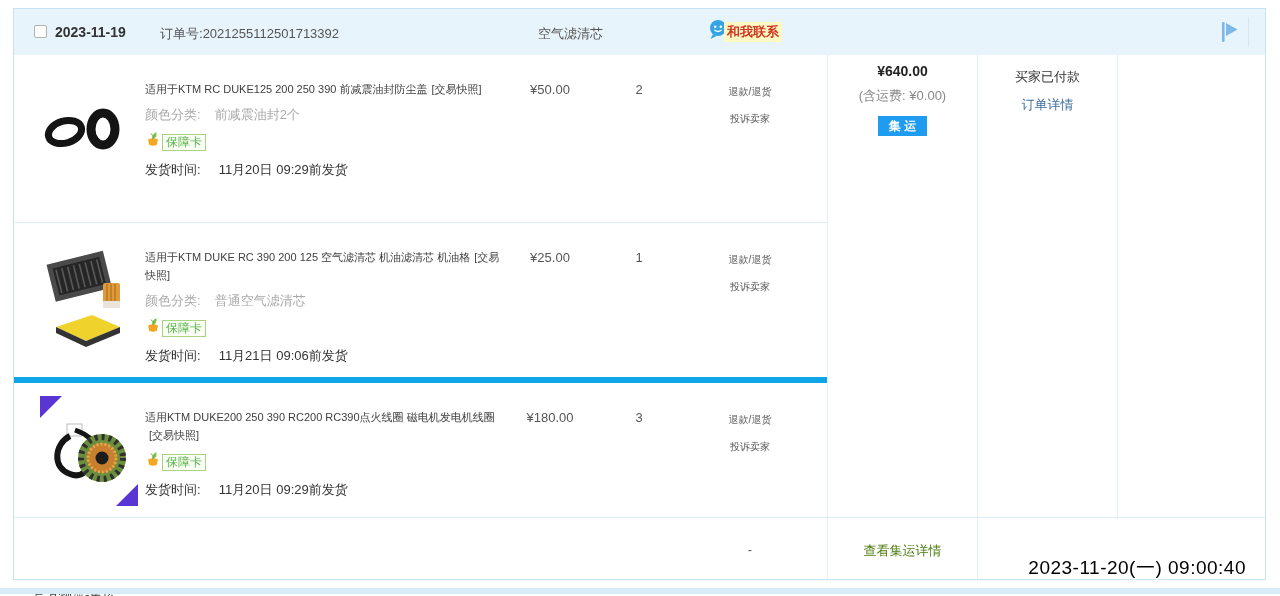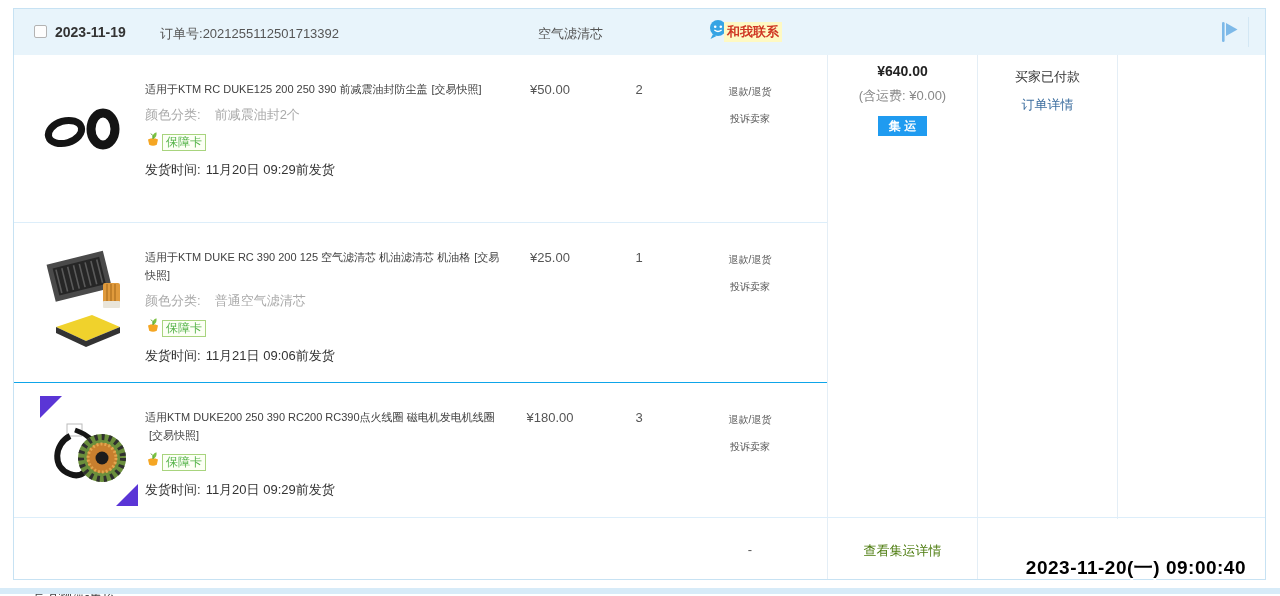--- a/index.html
+++ b/index.html
@@ -21,34 +21,34 @@
   .contact-label { background:#fef9c3; color:#cf3724; font-weight:bold; font-size:13px;
                    line-height:18px; padding:1px 3px; margin-left:-4px; }
   .hdr-flag { position:absolute; right:26px; top:10px; width:20px; height:26px; cursor:pointer; }
   .hdr-divider { position:absolute; right:16px; top:8px; width:1px; height:30px; background:#d3e7f4; }
 
   
   .order-body { position:absolute; top:46px; left:0; width:1251px; height:464px; display:flex; }
   .col-products { position:relative; width:814px; border-right:1px solid #e4eef6; }
   .product-row { position:relative; }
   .product-row.r1 { height:168px; border-bottom:1px solid #ddeefa; }
-  .product-row.r2 { height:160px; border-bottom:1px solid #0ea5e9; }
+  .product-row.r2 { height:160px; border-bottom:6px solid #0ea5e9; }
   .product-row.r3 { height:136px; }
   .prod-img { position:absolute; left:26px; top:24px; cursor:pointer; background:#fff; }
   .r3 .prod-img { top:13px; }
   .prod-info { position:absolute; left:131px; top:25px; width:358px; }
   .prod-title { font-size:11px; color:#404040; line-height:18px; cursor:pointer; }
   .prod-title .snap { margin-left:4px; }
   .prod-variant { margin-top:8px; font-size:13px; color:#aaa; }
   .prod-variant .lbl { margin-right:14px;text-align:right; }
   .prod-badge { margin-top:9px; display:flex; align-items:flex-end; height:18px; }
   .badge-box { border:1px solid #a8d47e; color:#56b44a; background:#fcfff5;
                font-size:12px; line-height:15px; padding:0 3px; margin-left:1px; }
   .prod-ship { margin-top:10px; font-size:13px; color:#333; }
-  .prod-ship .lbl { margin-right:5px; }
+  .prod-ship .lbl { margin-right:18px; }
   .cell-price { position:absolute; left:480px; top:27px; width:112px; text-align:center;
                 font-size:13px; color:#555; }
   .cell-qty { position:absolute; left:600px; top:27px; width:50px; text-align:center;
               font-size:13px; color:#555; }
   .cell-actions { position:absolute; left:676px; top:23px; width:120px; text-align:center;
                   font-size:10px; line-height:27px; }
   .action-link { display:block; color:#555; cursor:pointer; }
 
   .col-amount { width:150px; border-right:1px solid #e4eef6; text-align:center; padding-top:8px; }
   .amount-total { font-size:14px; font-weight:bold; color:#222; }
@@ -67,21 +67,21 @@
   .order-footer .vd1 { position:absolute; left:813px; top:0; bottom:0; width:1px; background:#e4eef6; }
   .order-footer .vd2 { position:absolute; left:963px; top:0; bottom:0; width:1px; background:#e4eef6; }
   .footer-logistics { position:absolute; left:19px; top:24px; font-size:13px; color:#444;margin-top:44px; }
   .footer-dash { position:absolute; left:676px; top:24px; width:120px; text-align:center;
                  font-size:13px; color:#555; }
   .footer-link { position:absolute; left:814px; top:24px; width:149px; text-align:center;
                  font-size:13px; color:#4d7c0f; cursor:pointer; }
 
   .bottom-band { position:absolute; left:0; top:588px; width:1280px; height:6px; background:#d7ebf8; }
 
-  .timestamp { position:absolute; right:34px; top:555px; font-size:19px; font-weight:bold;
+  .timestamp { position:absolute; right:34px; top:555px; font-size:19px; font-weight:normal;
                color:#000; white-space:nowrap; letter-spacing:0.5px;
                text-shadow:2px 0 0 #fff,-2px 0 0 #fff,0 2px 0 #fff,0 -2px 0 #fff,
                            1px 1px 0 #fff,-1px -1px 0 #fff,1px -1px 0 #fff,-1px 1px 0 #fff; }
 </style>
 </head>
 <body>
 
 <div class="page">
   <div class="order-card">
 

